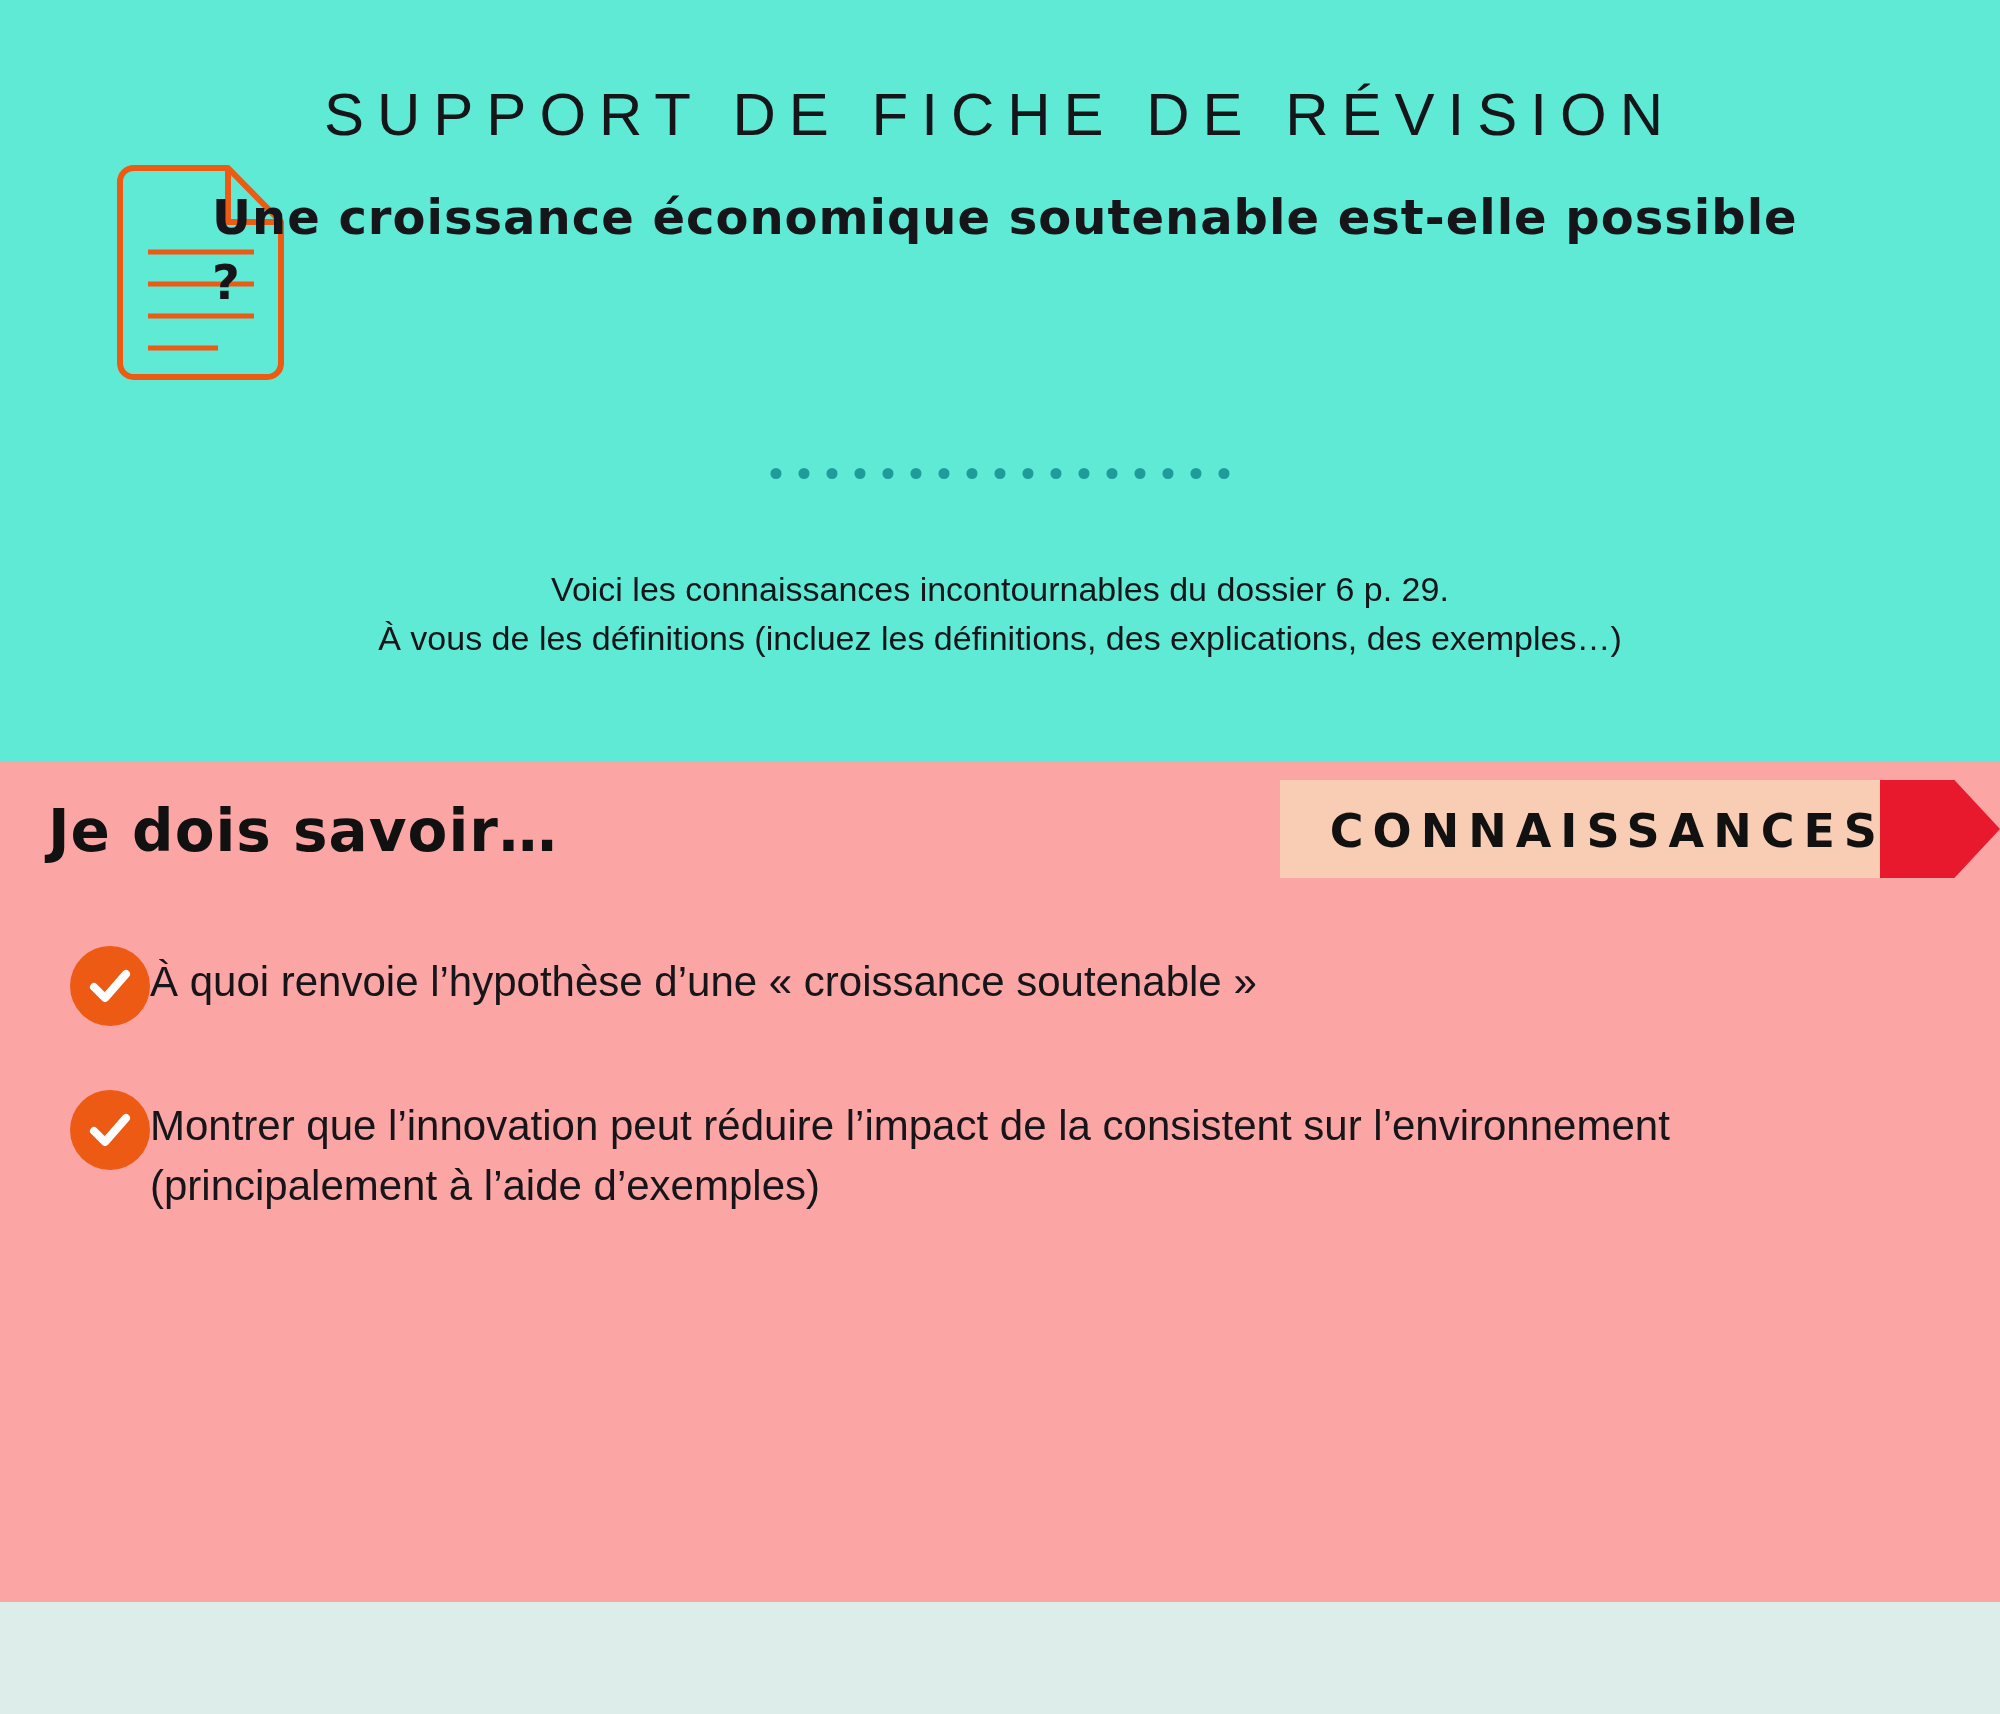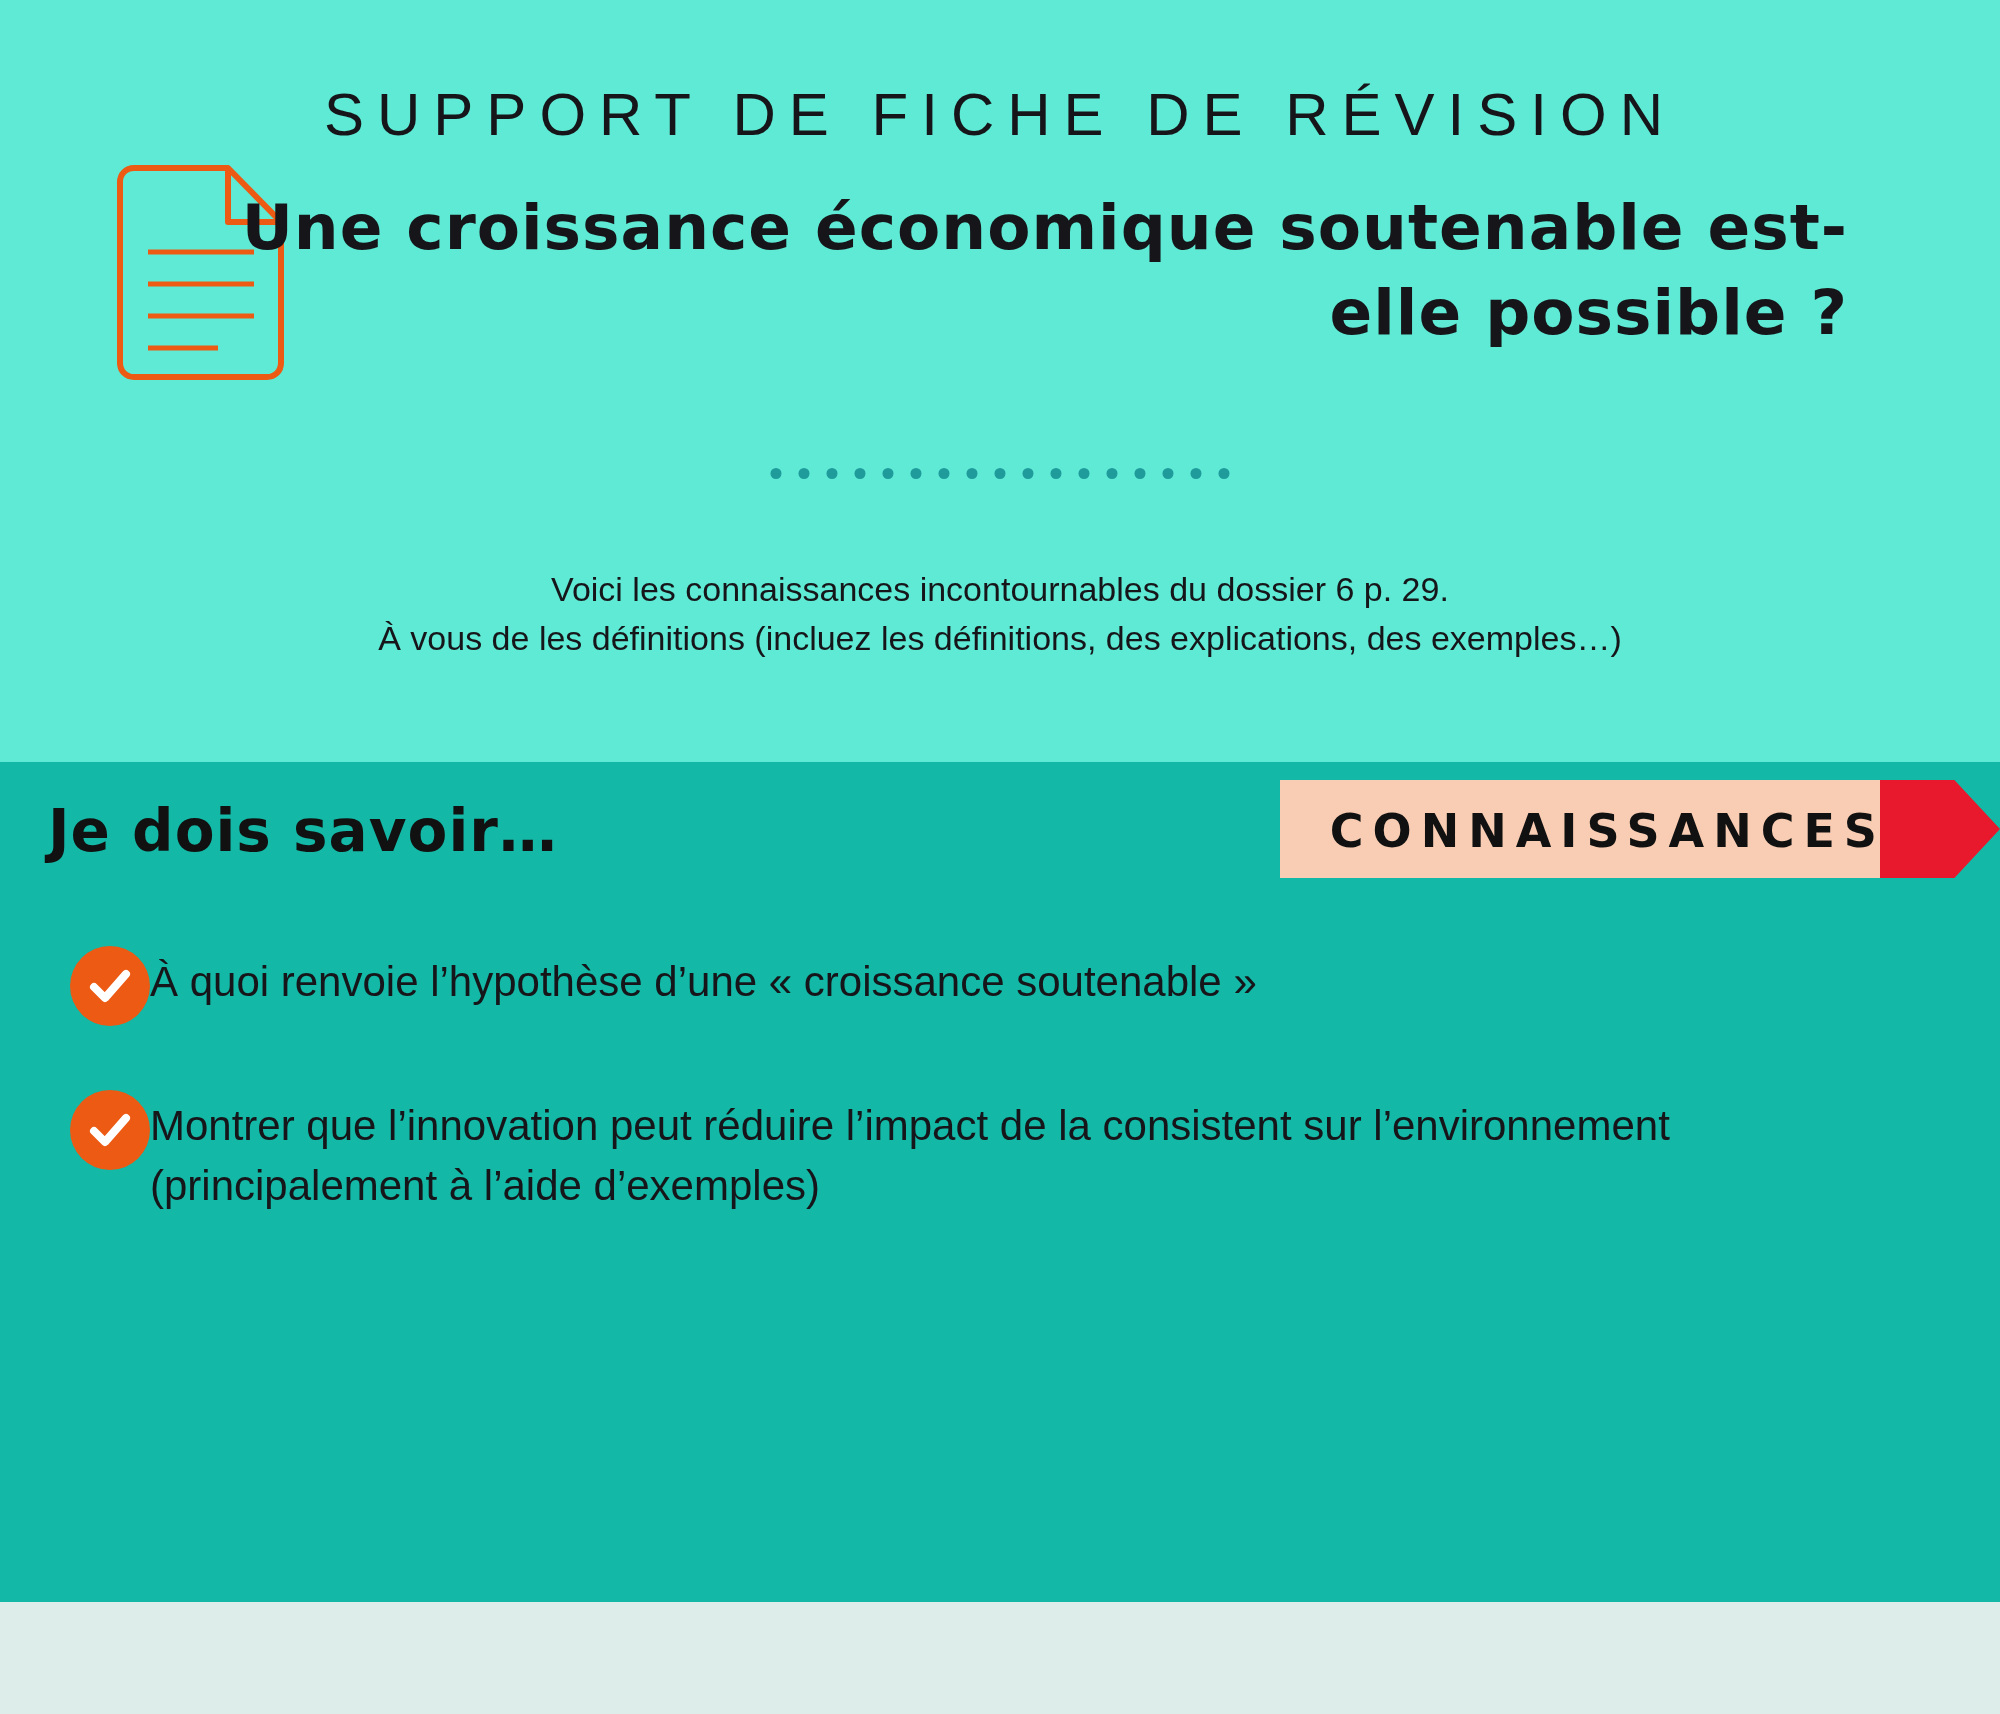--- a/index.html
+++ b/index.html
@@ -41,26 +41,26 @@
     font-family: "Liberation Sans", sans-serif;
     font-size: 60px;
     font-weight: 400;
     letter-spacing: 13px;
     color: #16161a;
     text-transform: uppercase;
   }
 
   .header-question {
     position: absolute;
-    left: 228px;
+    left: 212px;
     top: 185px;
     width: 1620px;
-    text-align: right;
+    text-align: left;
     font-family: "DejaVu Sans", sans-serif;
-    font-size: 63px;
+    font-size: 48px;
     font-weight: 700;
     line-height: 1.35;
     color: #16161a;
     letter-spacing: 1px;
   }
 
   .dotted-sep {
     position: absolute;
     left: 50%;
     top: 468px;
@@ -85,21 +85,21 @@
     font-size: 34px;
     line-height: 1.45;
     color: #16161a;
   }
 
   
   .content {
     position: relative;
     width: 2000px;
     height: 840px;
-    background: #14b8a6;
+    background: #fca5a5;
   }
 
   .section-heading {
     position: absolute;
     left: 48px;
     top: 35px;
     font-family: "DejaVu Sans", sans-serif;
     font-size: 58px;
     font-weight: 700;
     color: #111111;

